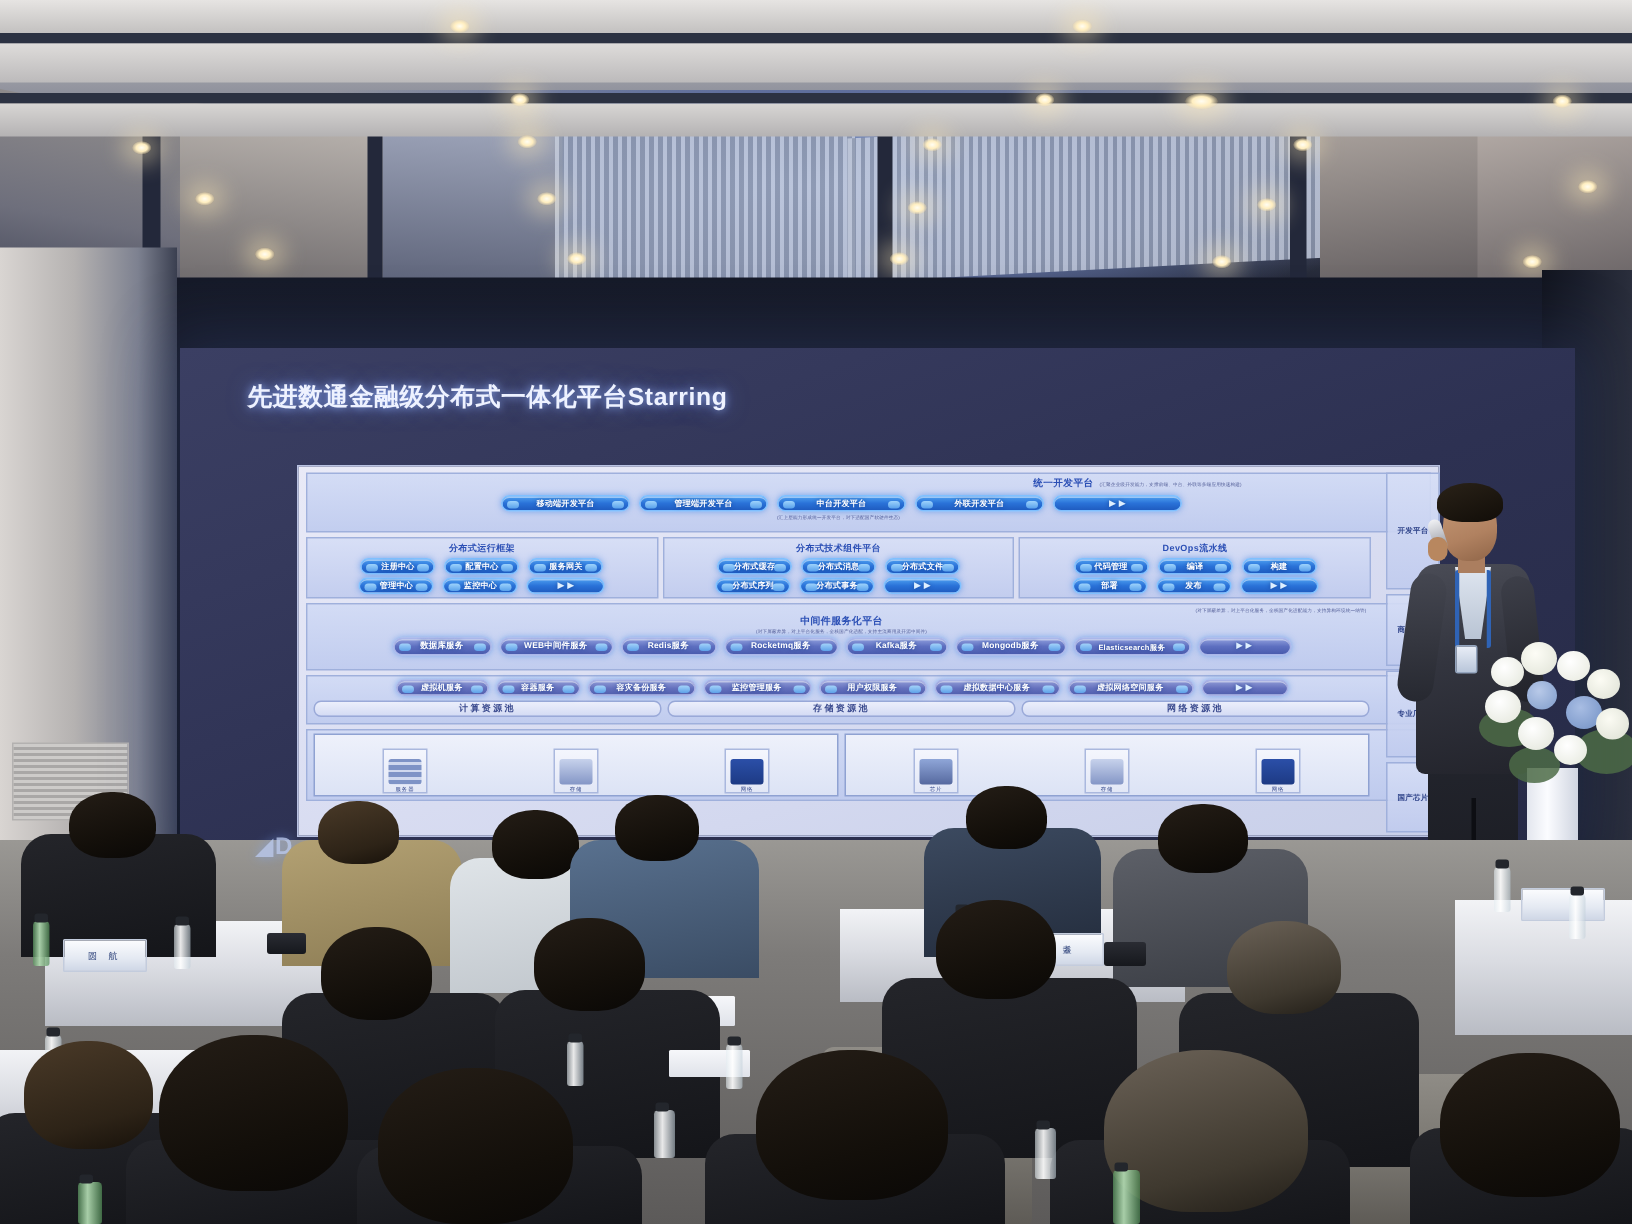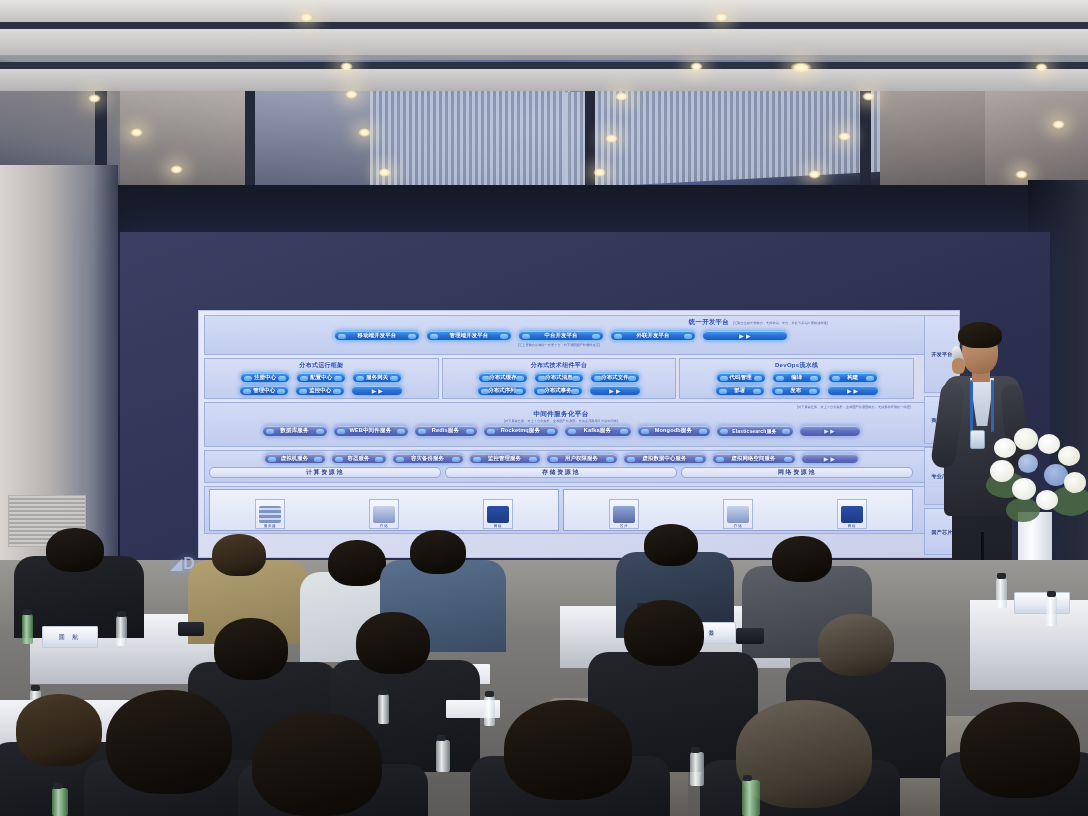--- a/index.html
+++ b/index.html
@@ -217,20 +217,21 @@
     <div class="spot" style="left:1015px;top:170px;"></div>
   </div>
 
   <div class="wall"></div>
   <div class="wall-left">
     <div class="wall-left-panel"></div>
   </div>
   <div class="wall-right"></div>
 
   <div class="screen">
+    <div class="screen-title">先进数通金融级分布式一体化平台Starring</div>
 
     <div class="slide">
 
       <div class="layer" style="height:40px;padding:2px 40px 2px 4px;">
         <div style="display:flex;align-items:center;justify-content:flex-end;gap:4px;height:9px;">
           <div class="lyr-title" style="font-size:6.4px;">统一开发平台</div>
           <div class="note" style="width:180px;text-align:left;">(汇聚企业级开发能力，支撑前端、中台、外联等多端应用快速构建)</div>
         </div>
         <div class="pill-row" style="margin-top:3px;">
           <div class="pill" style="width:86px;">移动端开发平台</div>

